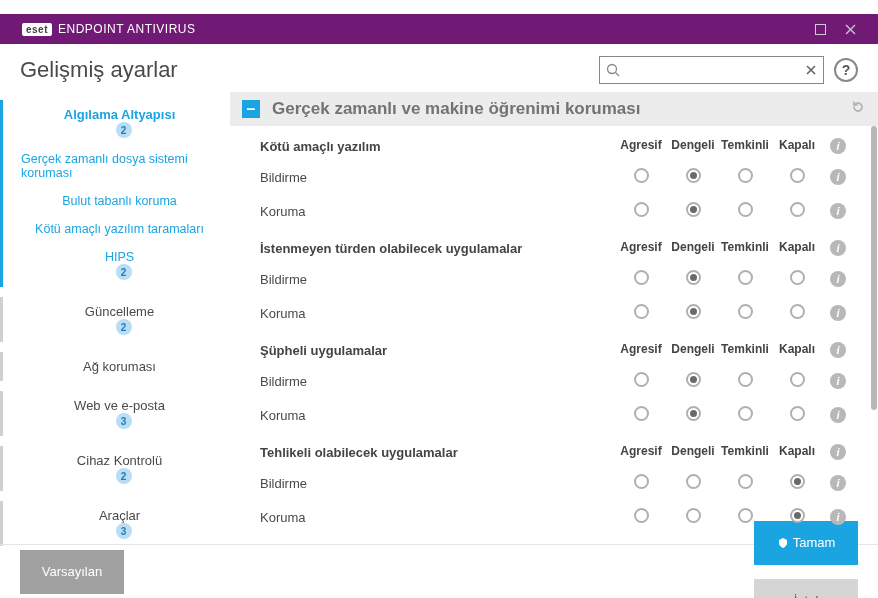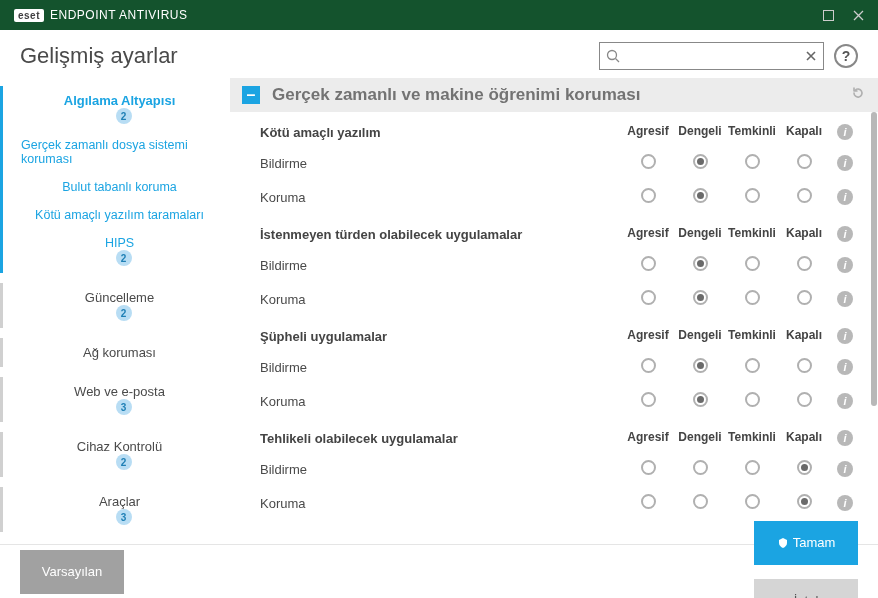--- a/index.html
+++ b/index.html
@@ -1,17 +1,17 @@
 <!DOCTYPE html>
 <html><head>
 <meta charset="utf-8">
 <style>
 * { margin: 0; padding: 0; box-sizing: border-box; font-family: "Segoe UI", Arial, sans-serif; }
 body { width: 878px; height: 598px; background: #fff; display: flex; flex-direction: column; overflow: hidden; }
-.titlebar { background: #14532d; color: #fff; height: 30px; display: flex; align-items: center; padding: 0 14px; }
+.titlebar { background: #701a75; color: #fff; height: 30px; display: flex; align-items: center; padding: 0 22px; margin-top: 14px; }
 .titlebar .brand { font-size: 12px; letter-spacing: 0.5px; }
 .titlebar .brand .eset { background: #fff; color: #414042; font-weight: bold; padding: 1px 4px; border-radius: 2px; margin-right: 6px; font-size: 10px; }
 .titlebar .winctl { margin-left: auto; display: flex; gap: 18px; }
 .titlebar .winctl div { width: 12px; height: 12px; display:flex; align-items:center; justify-content:center; cursor: pointer; }
 .topbar { display: flex; align-items: center; padding: 12px 20px 8px 20px; }
 .page-title { font-size: 22px; color: #4a4a4a; font-weight: 400; }
 .search { margin-left: auto; width: 225px; height: 28px; border: 1px solid #888; display: flex; align-items: center; padding: 0 6px; background: #fff; }
 .search svg { flex-shrink: 0; }
 .search input { border: none; outline: none; flex: 1; font-size: 12px; margin: 0 6px; }
 .help { margin-left: 10px; width: 24px; height: 24px; border: 2px solid #888; border-radius: 50%; display: flex; align-items: center; justify-content: center; color: #555; font-weight: bold; font-size: 14px; cursor: pointer; }
@@ -20,21 +20,21 @@
 .nav-item { padding: 7px 12px 7px 18px; font-size: 13px; color: #4a4a4a; border-left: 3px solid transparent; cursor: pointer; display: flex; align-items: center; flex-direction: column; }
 .nav-item.active { color: #1ba4e2; border-left-color: #1ba4e2; font-weight: 600; }
 .nav-item.sub { padding-left: 18px; color: #1ba4e2; border-left-color: #1ba4e2; font-size: 12.5px; }
 .nav-item .badge { width: 16px; height: 16px; border-radius: 50%; background: #b8ddf4; color: #1e7fb5; font-size: 10px; display: inline-flex; align-items: center; justify-content: center; margin-left: 8px; font-weight: bold; }
 .nav-item.bar { border-left-color: #d0d0d0; }
 .content { flex: 1; display: flex; flex-direction: column; min-height: 0; position: relative; }
 .section-header { background: #ececec; height: 34px; display: flex; align-items: center; padding: 0 12px; }
 .collapse-btn { width: 18px; height: 18px; background: #1ba4e2; color: #fff; display: flex; align-items: center; justify-content: center; margin-right: 12px; font-weight: bold; cursor: pointer; }
 .section-header .title { font-size: 17px; font-weight: 600; color: #737373; }
 .section-header .reset { margin-left: auto; color: #b0b0b0; cursor: pointer; }
-.scroll { flex: 1; overflow-y: auto; padding-right: 8px; }
+.scroll { flex: 1; overflow-y: auto; padding-right: 15px; }
 .group-header { display: flex; align-items: center; padding: 12px 10px 6px 30px; font-size: 13px; font-weight: 600; color: #444; }
 .group-header .cols { margin-left: auto; display: flex; }
 .group-header .col, .row .col { width: 52px; text-align: center; font-size: 12px; }
 .group-header .info, .row .info { width: 30px; text-align: center; }
 .row { display: flex; align-items: center; padding: 8px 10px 8px 30px; font-size: 13px; color: #4a4a4a; }
 .row .label { flex: 1; }
 .radio { width: 15px; height: 15px; border: 2px solid #b0b0b0; border-radius: 50%; display: inline-block; position: relative; cursor: pointer; }
 .radio.sel::after { content: ""; position: absolute; left: 2px; top: 2px; width: 7px; height: 7px; background: #6a6a6a; border-radius: 50%; }
 .info-icon { width: 16px; height: 16px; border-radius: 50%; background: #b8b8b8; color: #fff; font-size: 11px; font-weight: bold; display: inline-flex; align-items: center; justify-content: center; font-style: italic; cursor: pointer; }
 .footer { height: 54px; border-top: 1px solid #e5e5e5; display: flex; align-items: center; padding: 0 20px; }

